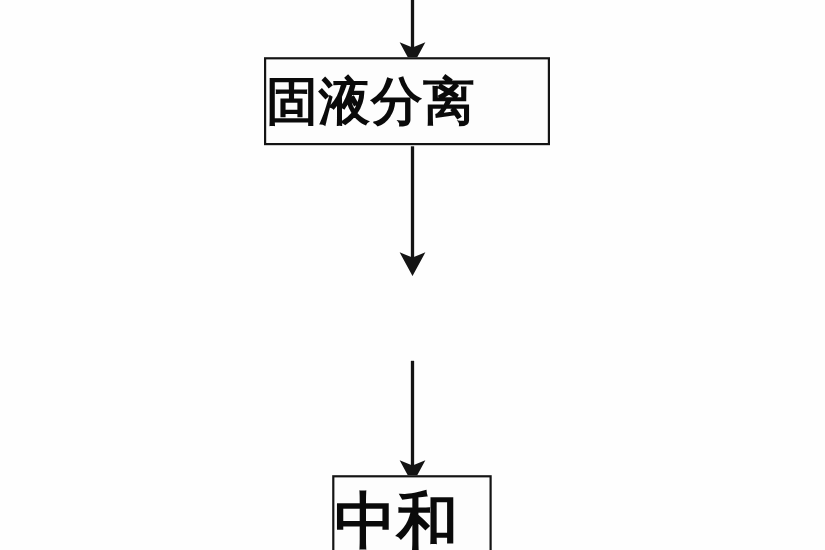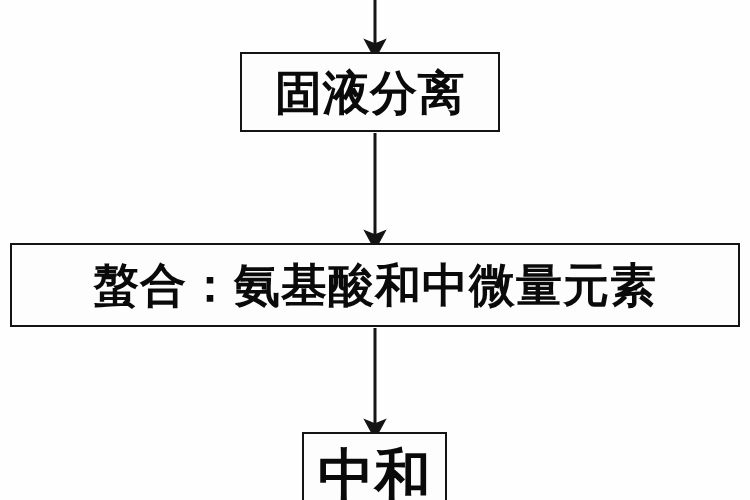--- a/index.html
+++ b/index.html
@@ -20,21 +20,21 @@
   }
 
   
   .node {
     position: absolute;
     box-sizing: border-box;
     border: 2px solid #141414;
     background: #fdfdfd;
     display: flex;
     align-items: center;
-    justify-content: center;
+    justify-content: flex-start;
     overflow: visible;
   }
   .node .node-label {
     font-family: "DejaVu Sans", "Liberation Sans", sans-serif;
     font-weight: 700;
     color: #0a0a0a;
     line-height: 1;
     white-space: nowrap;
     letter-spacing: 0.5px;
   }
@@ -89,21 +89,18 @@
 
     <line x1="375" y1="133" x2="375" y2="239" stroke="#141414" stroke-width="3" marker-end="url(#arrowhead)"></line>
 
     <line x1="375" y1="328" x2="375" y2="428" stroke="#141414" stroke-width="3" marker-end="url(#arrowhead)"></line>
   </svg>
 
   <div class="node" id="node-separation">
     <span class="node-label">固液分离</span>
   </div>
 
-  <div class="node" id="node-chelation">
-    <span class="node-label">螯合：氨基酸和中微量元素</span>
-  </div>
 
   <div class="node" id="node-neutralization">
     <span class="node-label">中和</span>
   </div>
 
 </div>
 
 </body></html>

